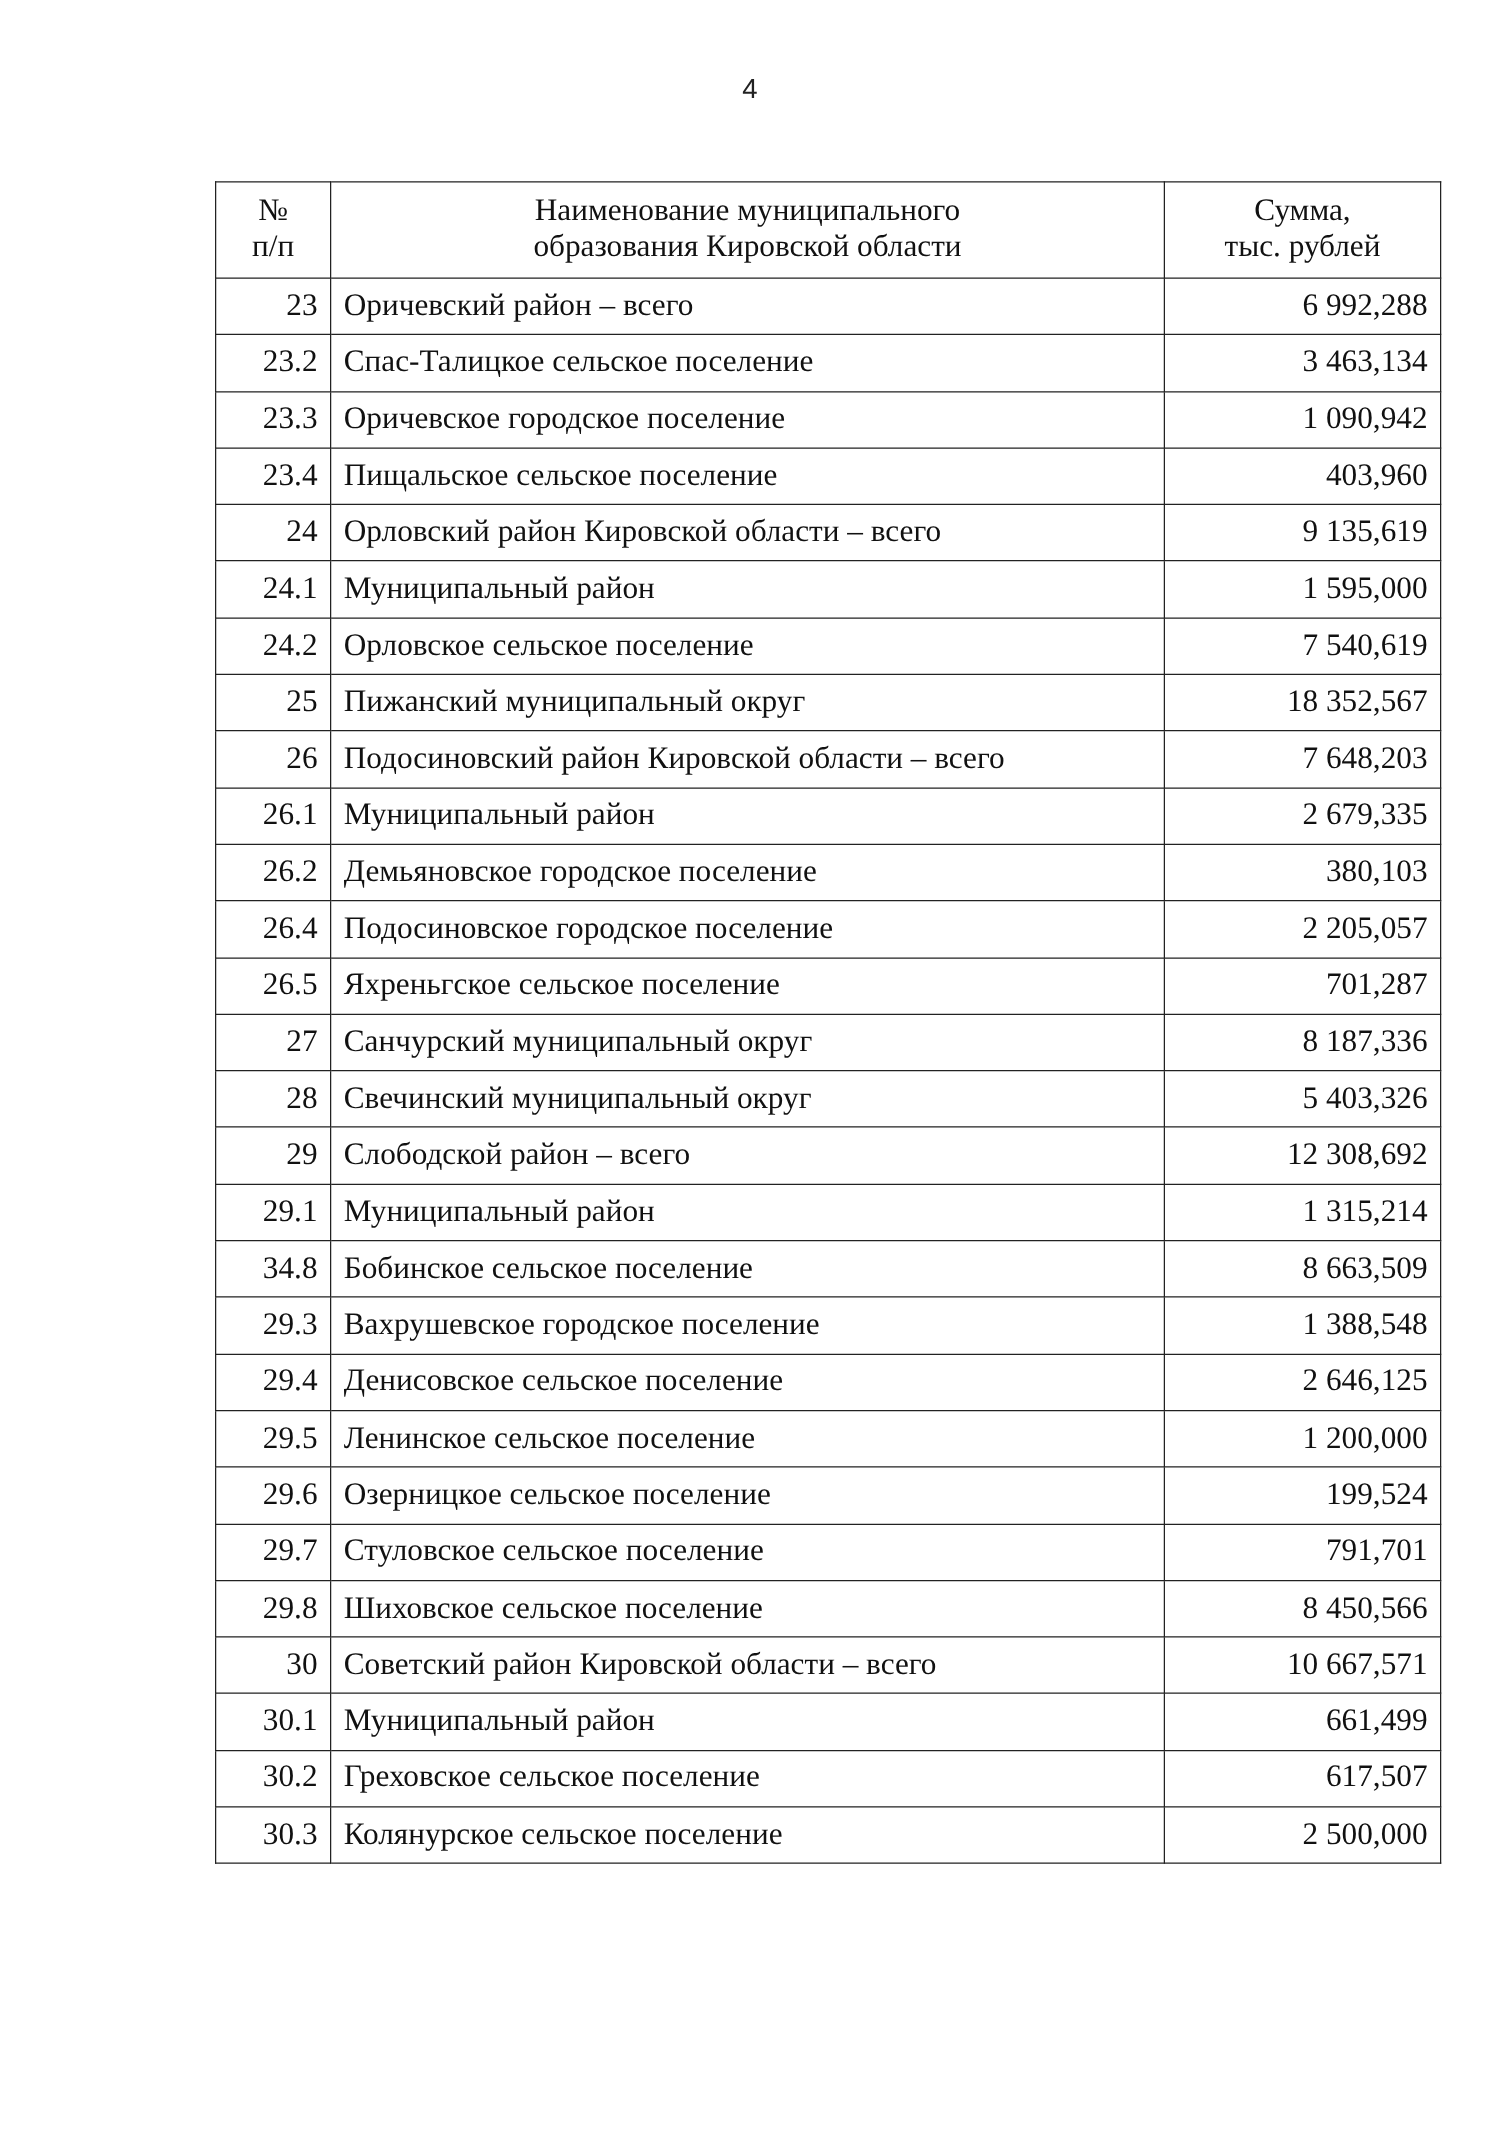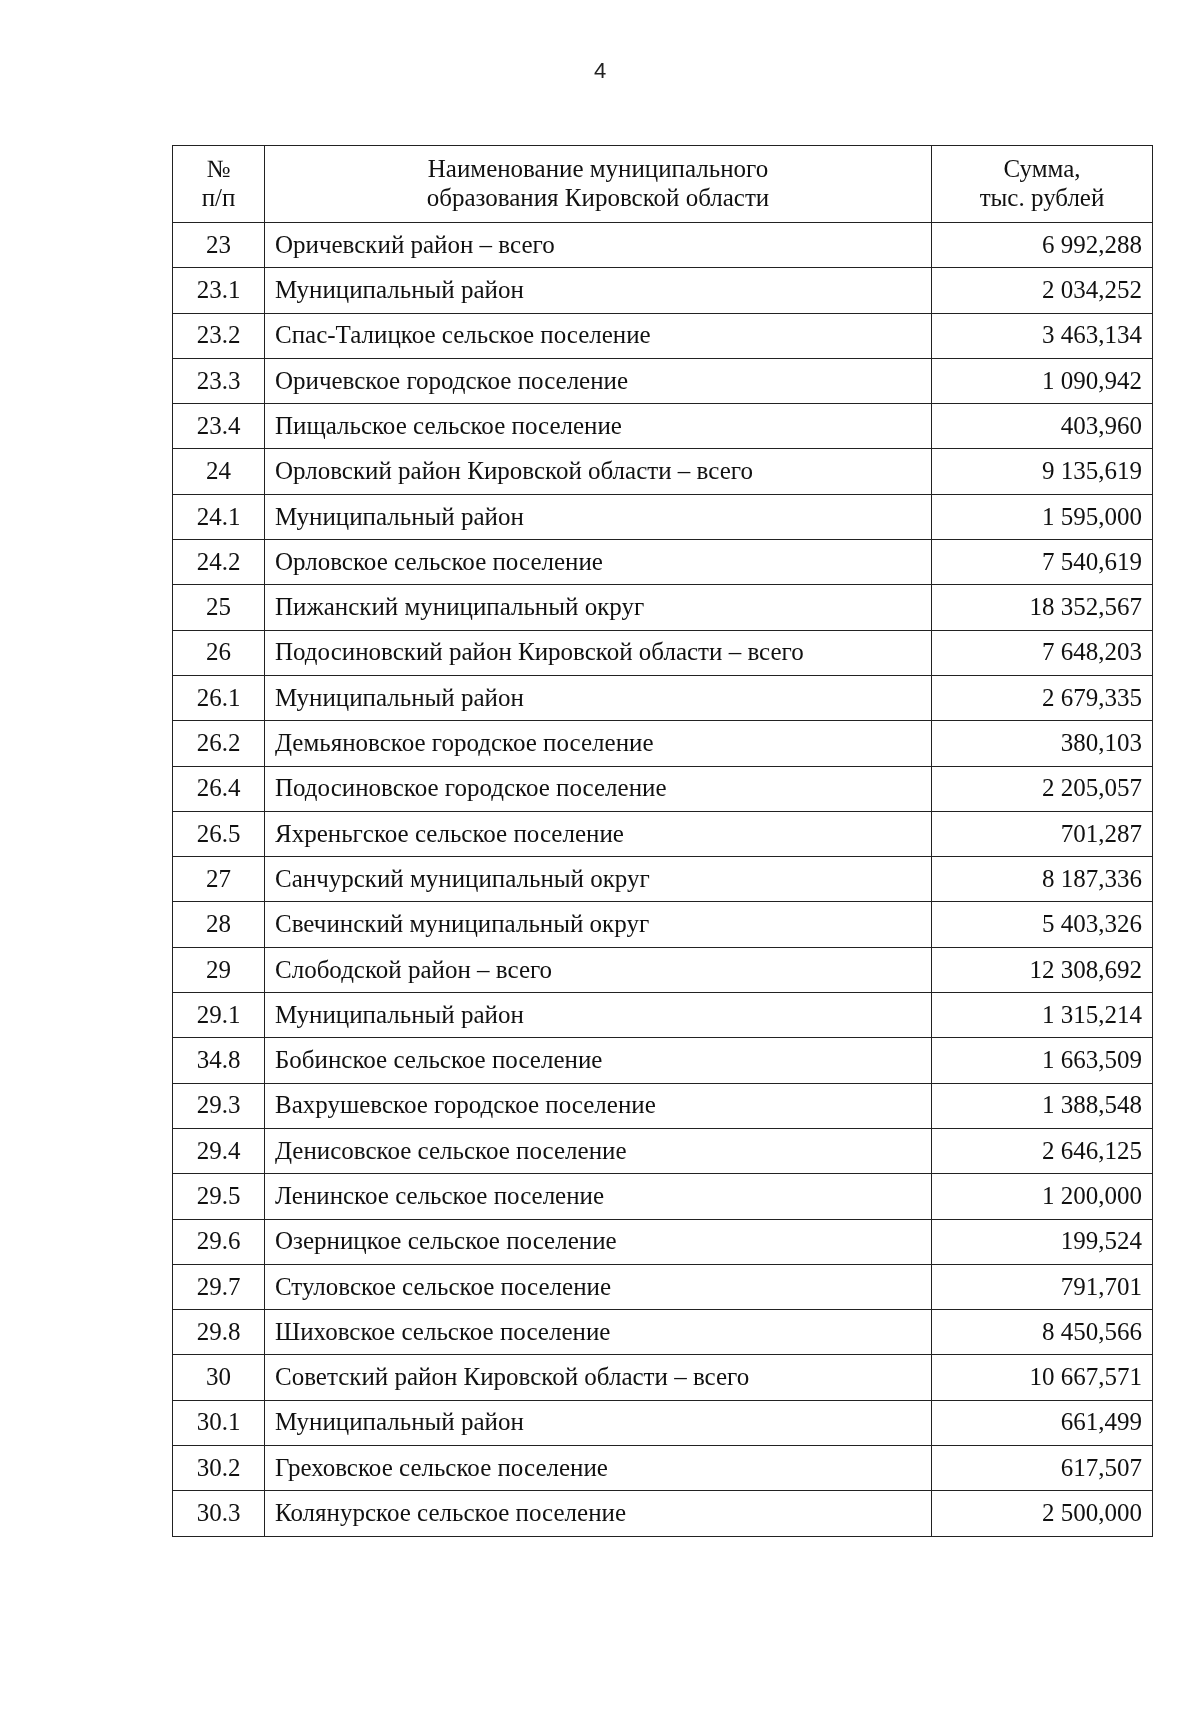--- a/index.html
+++ b/index.html
@@ -17,21 +17,21 @@
     font-size: 25px; line-height: 1.15;
   }
   table.data col.c-num { width: 92px; }
   table.data col.c-name { width: 667px; }
   table.data col.c-sum { width: 221px; }
   table.data th, table.data td {
     border: 1.5px solid #222; padding: 0 10px; vertical-align: middle;
   }
   table.data th { font-weight: normal; height: 72px; text-align: center; padding-top: 2px; padding-bottom: 2px; }
   table.data td { height: 44.3px; }
-  td.num { text-align: center; padding: 0 4px; }
+  td.num { text-align: right; padding: 0 4px; }
   td.name { text-align: left; border-radius: 16px; }
   td.sum { text-align: right; }
   .hline { display: block; }
 </style>
 </head>
 <body>
 
 <div class="page-number">4</div>
 
 <table class="data">
@@ -56,25 +56,20 @@
       </th>
     </tr>
   </thead>
   <tbody id="rows">
       <tr>
         <td class="num">23</td>
         <td class="name">Оричевский район – всего</td>
         <td class="sum">6 992,288</td>
       </tr>
       <tr>
-        <td class="num">23.1</td>
-        <td class="name">Муниципальный район</td>
-        <td class="sum">2 034,252</td>
-      </tr>
-      <tr>
         <td class="num">23.2</td>
         <td class="name">Спас-Талицкое сельское поселение</td>
         <td class="sum">3 463,134</td>
       </tr>
       <tr>
         <td class="num">23.3</td>
         <td class="name">Оричевское городское поселение</td>
         <td class="sum">1 090,942</td>
       </tr>
       <tr>
@@ -143,21 +138,21 @@
         <td class="sum">12 308,692</td>
       </tr>
       <tr>
         <td class="num">29.1</td>
         <td class="name">Муниципальный район</td>
         <td class="sum">1 315,214</td>
       </tr>
       <tr>
         <td class="num">34.8</td>
         <td class="name">Бобинское сельское поселение</td>
-        <td class="sum">1 663,509</td>
+        <td class="sum">8 663,509</td>
       </tr>
       <tr>
         <td class="num">29.3</td>
         <td class="name">Вахрушевское городское поселение</td>
         <td class="sum">1 388,548</td>
       </tr>
       <tr>
         <td class="num">29.4</td>
         <td class="name">Денисовское сельское поселение</td>
         <td class="sum">2 646,125</td>

